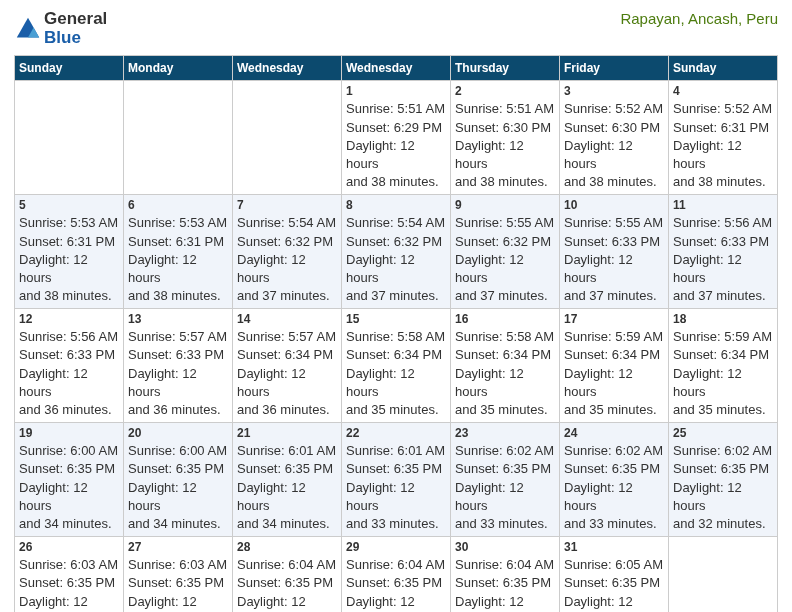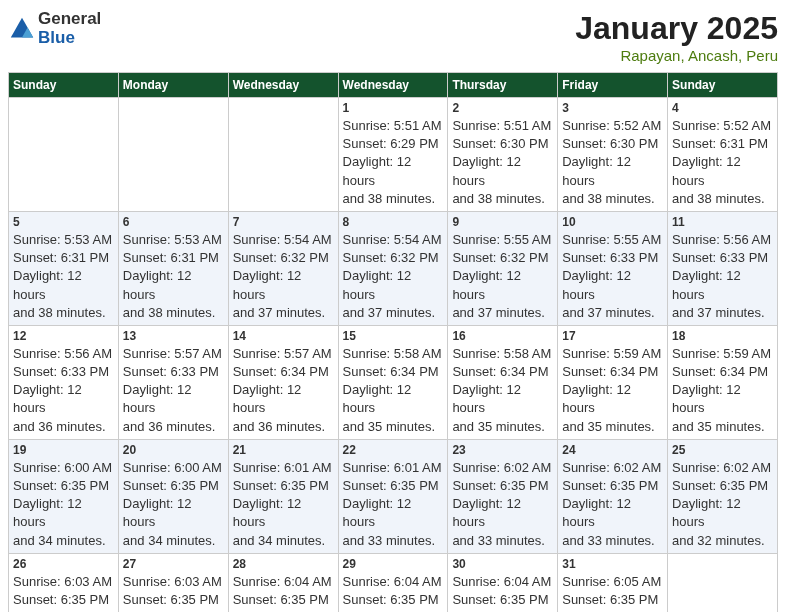--- a/index.html
+++ b/index.html
@@ -6,21 +6,21 @@
     body {
       font-family: Arial, sans-serif;
       background: #fff;
       width: 792px;
       height: 612px;
       overflow: hidden;
     }
     .page {
       width: 792px;
       height: 612px;
-      padding: 10px 14px 10px 8px;
+      padding: 10px 14px 10px 14px;
       display: flex;
       flex-direction: column;
     }
     .header {
       display: flex;
       align-items: flex-start;
       justify-content: space-between;
       margin-bottom: 8px;
     }
     .logo {
@@ -59,21 +59,21 @@
       font-size: 15px;
       color: #4d7c0f;
     }
     .calendar {
       border-collapse: collapse;
       width: 100%;
       flex: 1;
       table-layout: fixed;
     }
     .calendar thead tr th {
-      background-color: #14532d;
+      background-color: #0c4a6e;
       color: #fff;
       font-size: 12px;
       font-weight: bold;
       padding: 5px 4px;
       text-align: left;
       border: 1px solid #ccc;
     }
     .calendar tbody tr td {
       vertical-align: top;
       border: 1px solid #ccc;
@@ -112,21 +112,20 @@
       <svg class="logo-icon" viewBox="0 0 40 40">
         <polygon points="20,4 36,32 4,32" fill="#1a5ea8"></polygon>
         <polygon points="28,18 36,32 20,32" fill="#4a9fd4"></polygon>
       </svg>
       <div class="logo-text">
         <span class="logo-general">General</span>
         <span class="logo-blue">Blue</span>
       </div>
     </div>
     <div class="title-block">
-      <div class="title-month">January 2025</div>
       <div class="title-location">Rapayan, Ancash, Peru</div>
     </div>
   </div>
 
   <table class="calendar">
     <thead>
       <tr>
       <th>Sunday</th>
           <th>Monday</th>
           <th>Wednesday</th>

